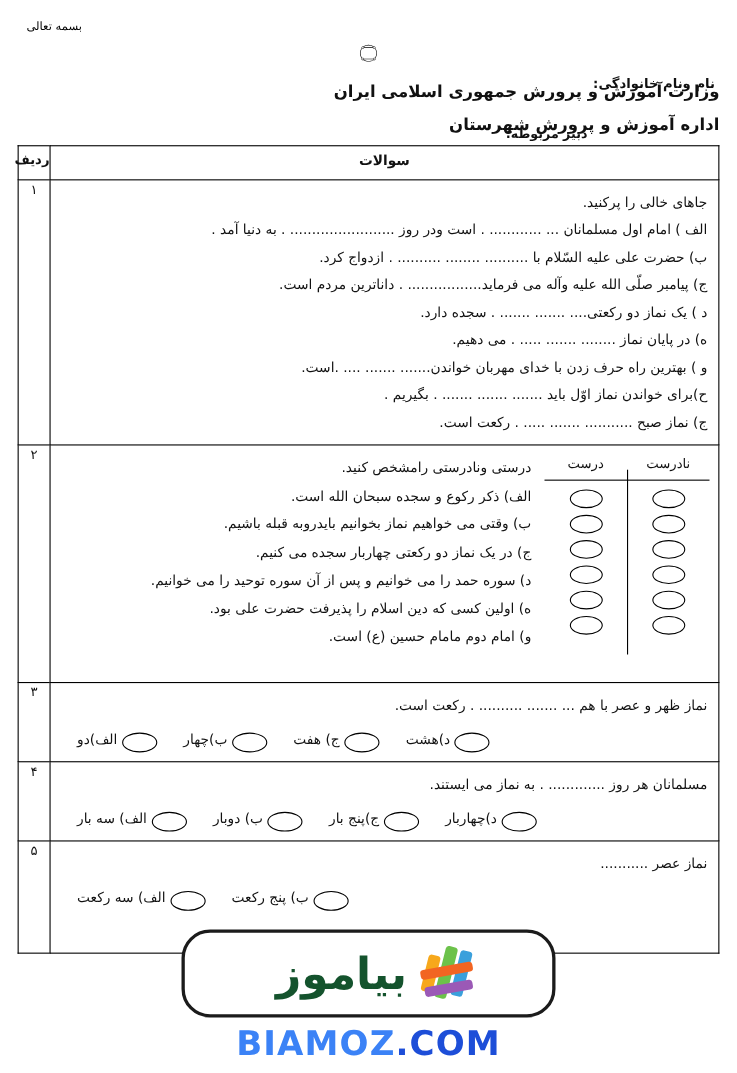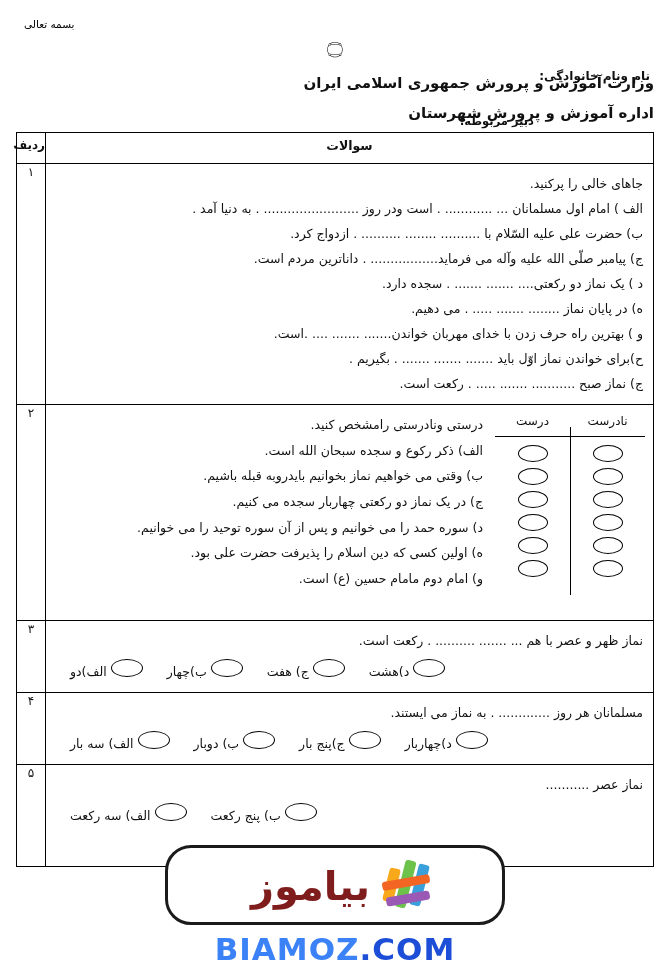--- a/index.html
+++ b/index.html
@@ -179,21 +179,21 @@
     flex-direction: row-reverse;
     justify-content: flex-start;
     align-items: center;
     gap: 6px;
     margin-top: 6px;
     font-size: 12.5px;
   }
   .choice {
     display: flex;
     flex-direction: row-reverse;
-    align-items: flex-start;
+    align-items: flex-end;
     white-space: nowrap;
     margin-left: 12px;
   }
   .choice .lbl { margin-left: 2px; }
 
   
   .watermark {
     position: absolute;
     left: 50%;
     transform: translateX(-50%);
@@ -210,21 +210,21 @@
     display: flex;
     flex-direction: row-reverse;
     align-items: center;
     justify-content: center;
     gap: 10px;
     box-sizing: border-box;
   }
   .wm-text {
     font-size: 40px;
     font-weight: bold;
-    color: #7f1d1d;
+    color: #14532d;
     letter-spacing: 1px;
     line-height: 1;
     direction: rtl;
     margin-left: 23px;
   }
   .wm-mark {
     position: relative;
     width: 62px;
     height: 56px;
   }

